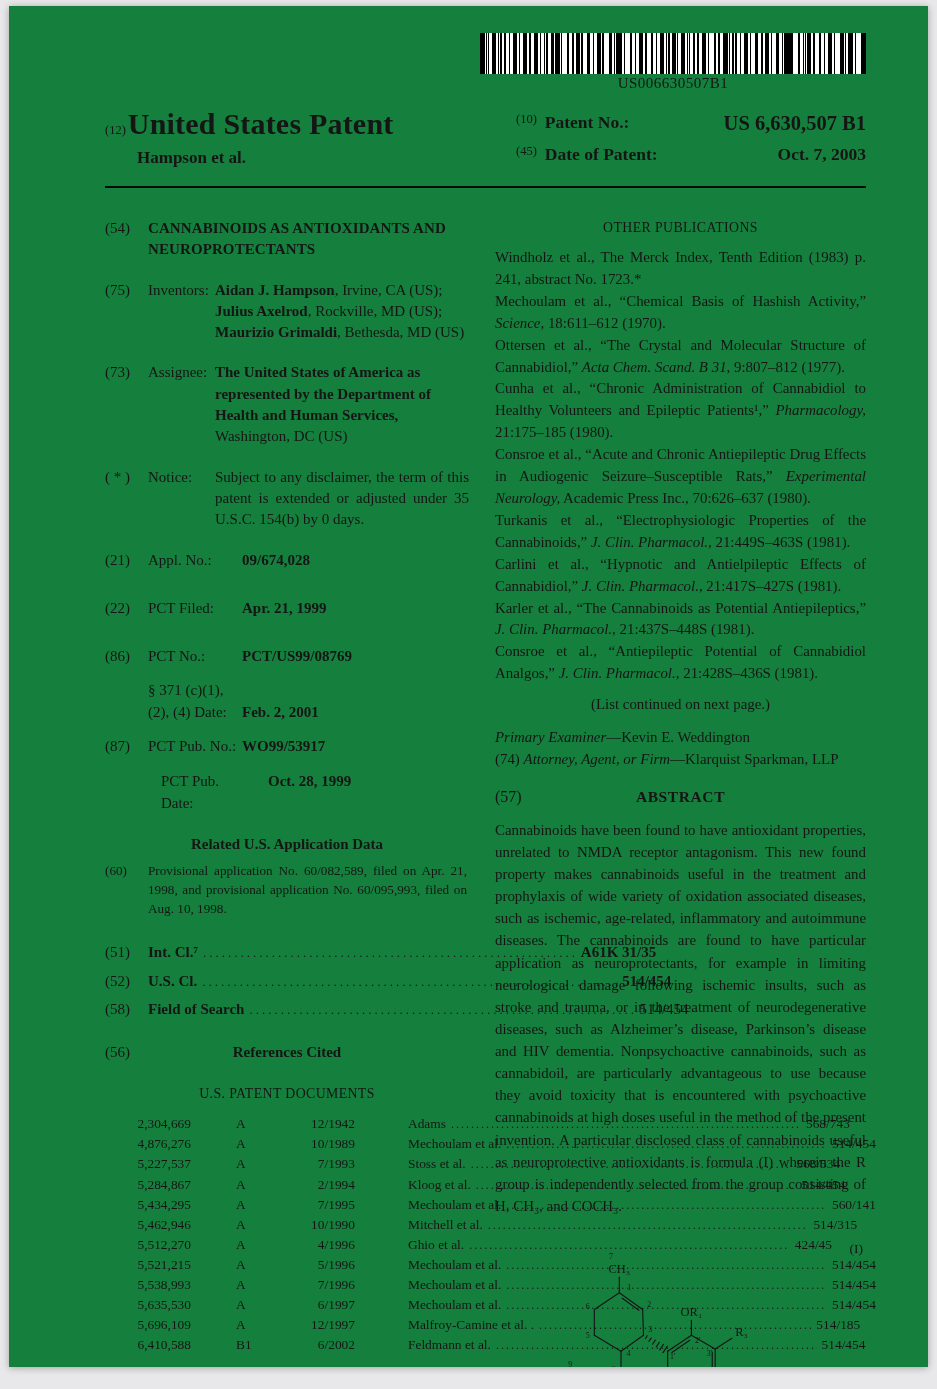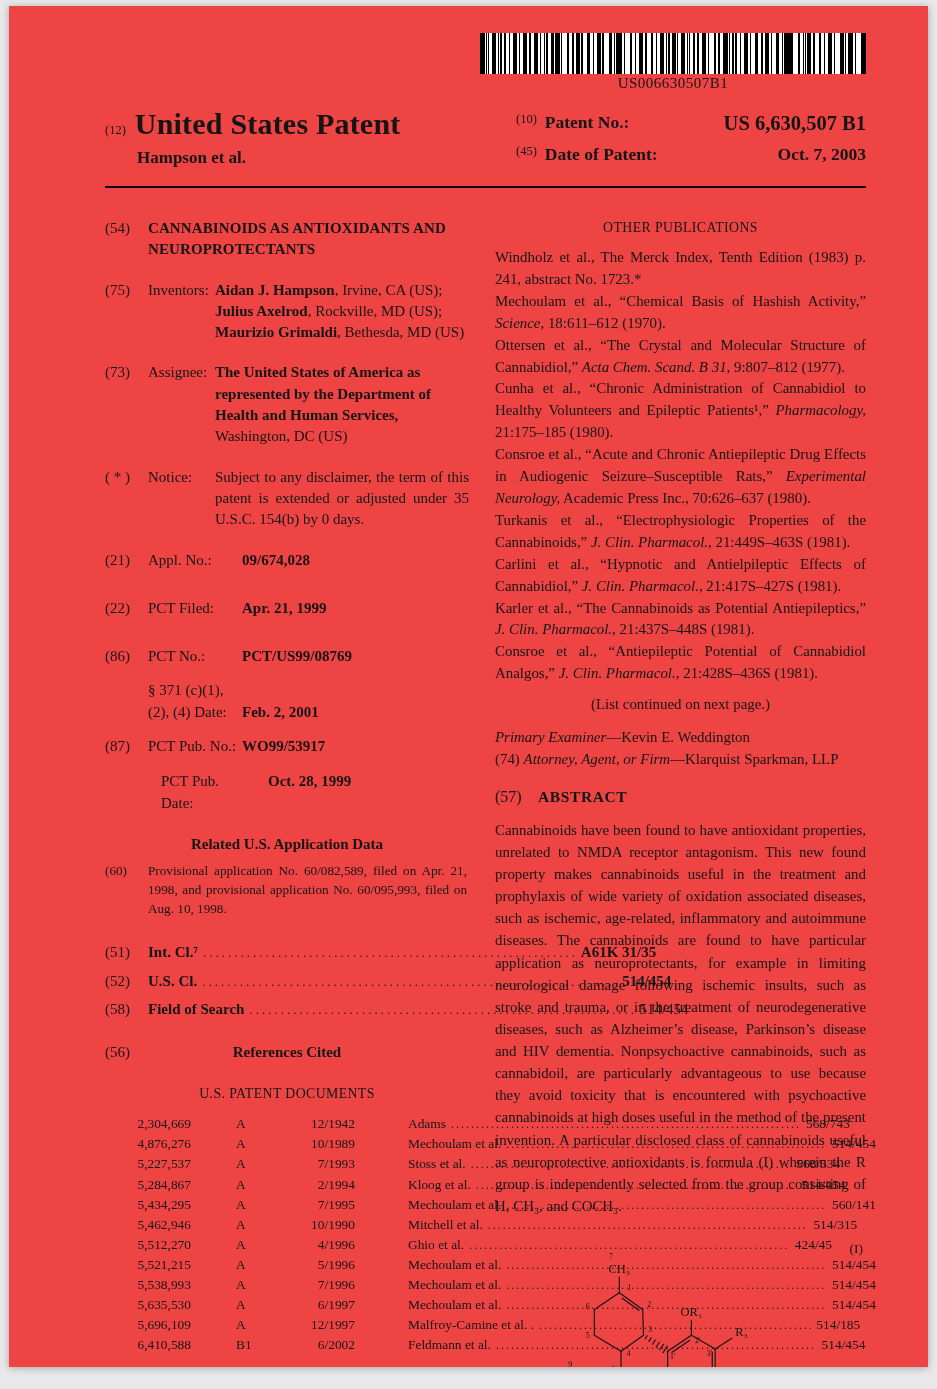--- a/index.html
+++ b/index.html
@@ -7,21 +7,21 @@
   body {
     width:937px; height:1389px;
     background:#e8e8ea;
     font-family:"Liberation Serif","DejaVu Serif",serif;
     color:#151515;
     position:relative;
   }
   .page {
     position:absolute; left:9px; top:6px;
     width:919px; height:1361px;
-    background:#ef4444;
+    background:#15803d;
     box-shadow:0 1px 7px rgba(0,0,0,.3);
     overflow:hidden;
   }
   .content { padding:27px 62px 0 96px; }
 
   
   .barcode-wrap { width:386px; margin-left:auto; text-align:center; }
   .barcode {
     height:41px; width:100%;
     background-color:#fff;
@@ -29,21 +29,21 @@
       repeating-linear-gradient(90deg,#000 0 2px,transparent 2px 5px,#000 5px 6px,transparent 6px 9px,#000 9px 13px,transparent 13px 15px,#000 15px 16px,transparent 16px 21px),
       repeating-linear-gradient(90deg,transparent 0 3px,#000 3px 4px,transparent 4px 11px,#000 11px 13px,transparent 13px 17px,#000 17px 19px,transparent 19px 29px);
     border-left:3px solid #000; border-right:3px solid #000;
   }
   .barcode-text { font-size:15px; margin-top:1px; letter-spacing:.5px; }
 
   .masthead { display:flex; align-items:flex-start; margin-top:15px; }
   .mast-left { flex:1; }
   .title-row { display:flex; align-items:baseline; }
   .paren { font-size:12.5px; white-space:nowrap; }
-  .title-row .paren { margin-right:9px; }
+  .title-row .paren { margin-right:2px; }
   h1.doc-title { font-size:30px; font-weight:bold; margin:0; letter-spacing:.2px; }
   .authors { font-size:17px; font-weight:bold; margin:7px 0 0 32px; }
   .mast-right { width:350px; padding-top:5px; }
   .mr-row { display:flex; align-items:flex-start; margin-bottom:9px; }
   .mr-row .paren { margin-right:8px; }
   .mr-label { font-size:17.5px; font-weight:bold; }
   .mr-value { margin-left:auto; font-weight:bold; }
   .pn-value { font-size:20.5px; }
   .dt-value { font-size:17.5px; }
 
@@ -85,21 +85,21 @@
   .u-rest .leader::after { letter-spacing:2px; font-size:12px; }
 
   
   .pubs-head { text-align:center; font-size:13.8px; letter-spacing:.4px; margin:2px 0 11px; }
   .cite { text-align:justify; font-size:14.9px; line-height:1.47; margin:0; }
   .i { font-style:italic; }
   .b { font-weight:bold; }
   .continued { text-align:center; font-size:14.9px; margin:11px 0 13px; }
   .exam-line { font-size:14.9px; line-height:1.5; }
   .abs-head-row { display:grid; grid-template-columns:43px 1fr 43px; align-items:baseline; margin:17px 0 13px; }
-  .abs-head { text-align:left; font-weight:bold; font-size:15.5px; letter-spacing:.6px; }
+  .abs-head { text-align:center; font-weight:bold; font-size:15.5px; letter-spacing:.6px; }
   .abstract { text-align:justify; font-size:14.9px; line-height:1.485; }
   .formula-label { text-align:right; font-size:13.5px; margin-top:24px; padding-right:3px; }
   .structure { text-align:center; margin-top:-10px; }
   svg.chem { overflow:visible; }
   svg.chem line { stroke:#161616; stroke-width:1.4; stroke-linecap:round; }
   svg.chem text { font-family:"Liberation Serif","DejaVu Serif",serif; font-size:15px; fill:#161616; }
   svg.chem text.loc { font-size:9.5px; }
 </style>
 </head>
 <body>

